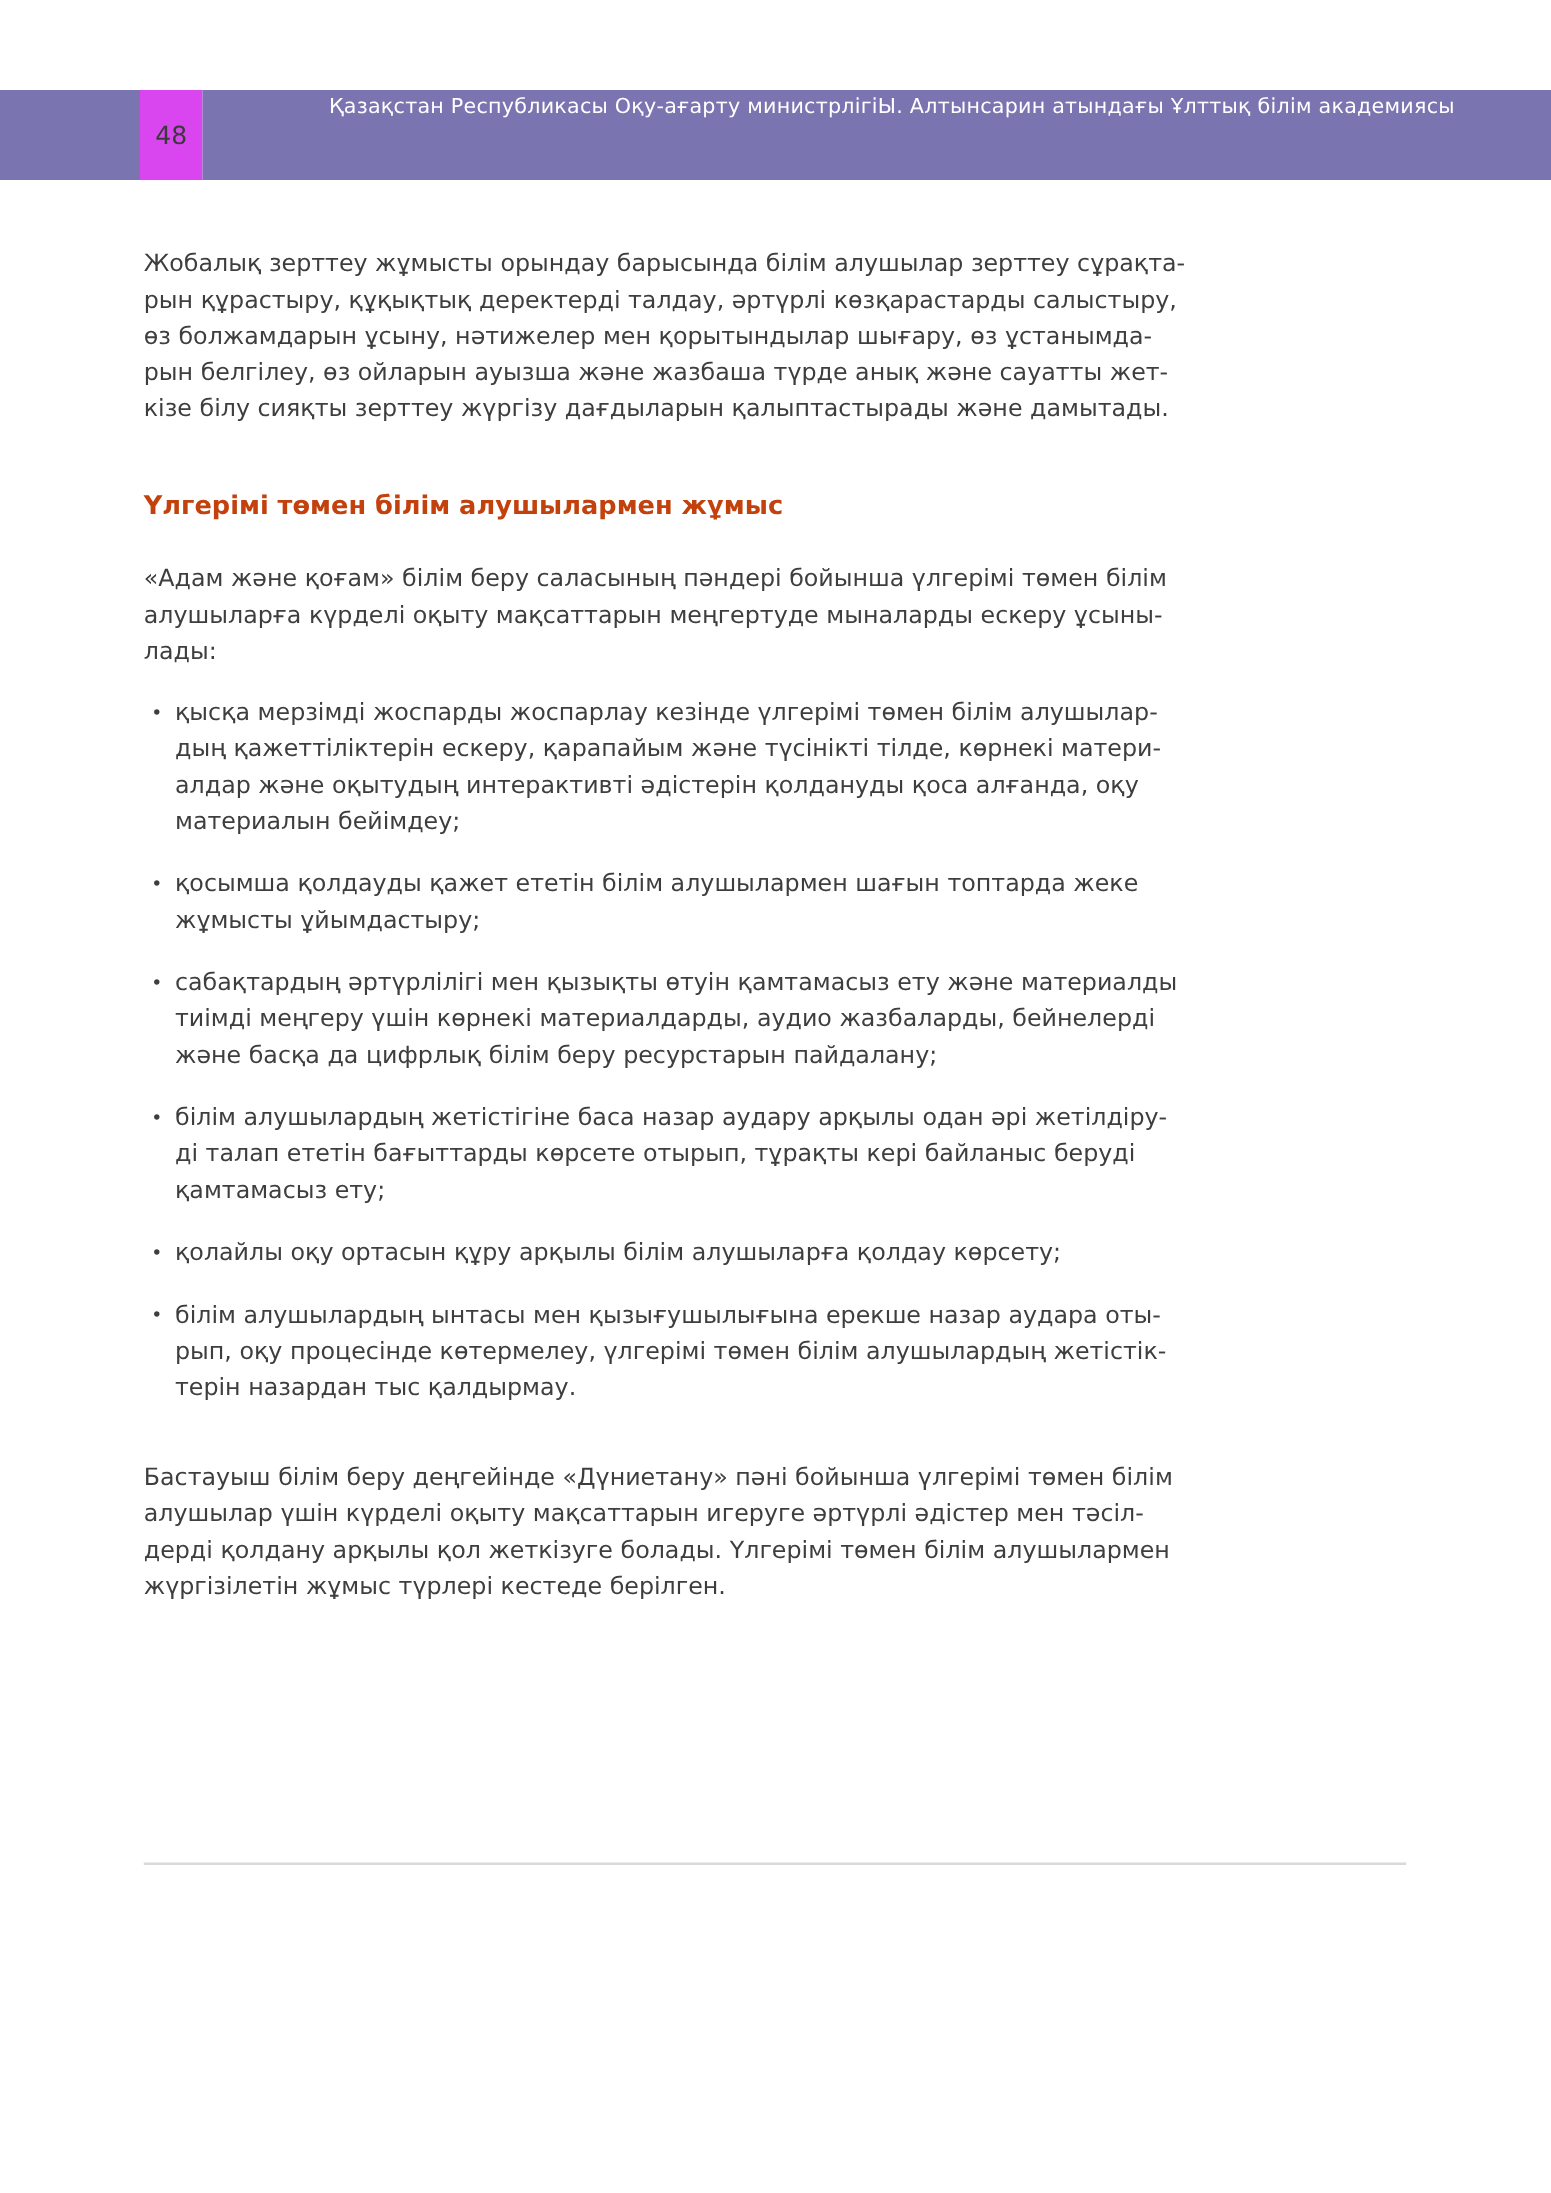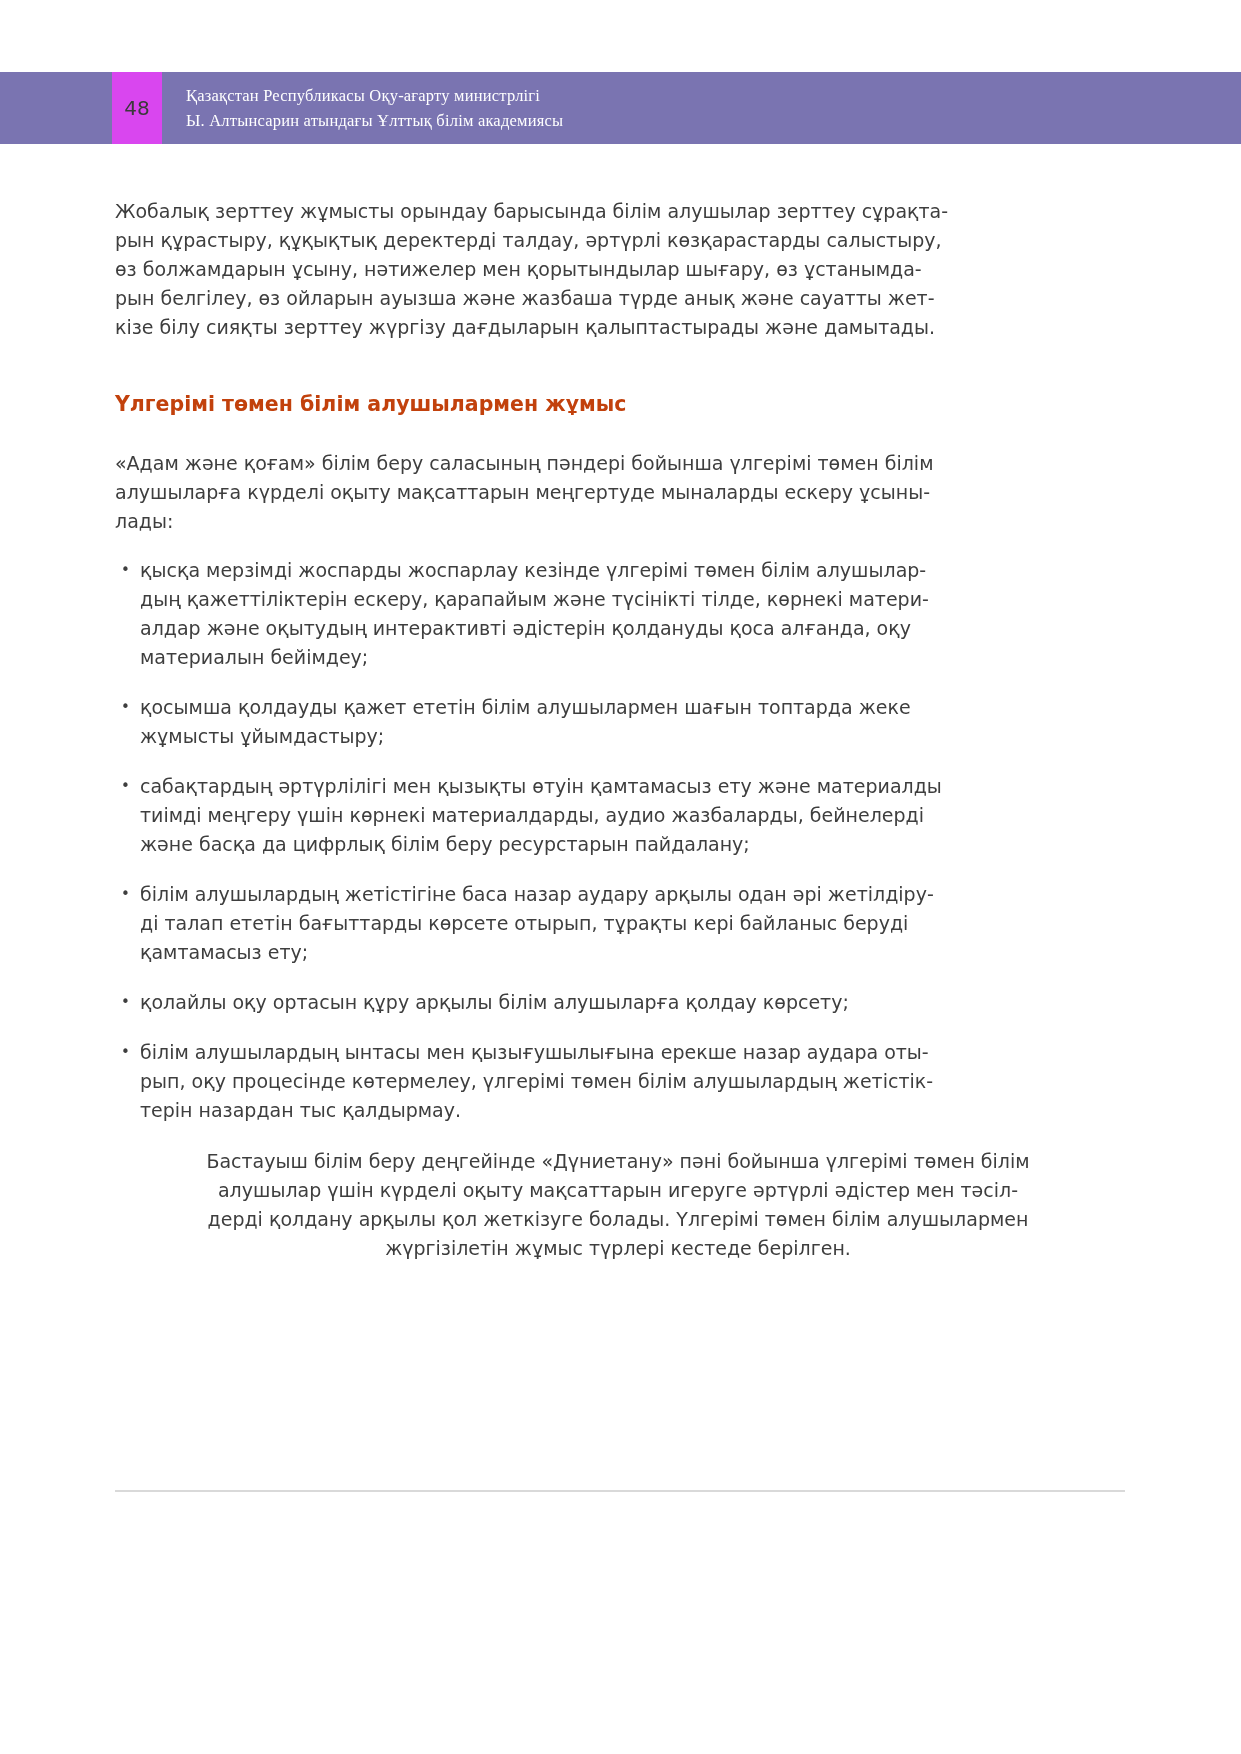--- a/index.html
+++ b/index.html
@@ -33,25 +33,24 @@
     justify-content: center;
   }
   .page-number {
     font-size: 20px;
     color: #3a3a3a;
   }
   .band-main {
     flex: 1;
     background: #7a74b1;
     display: flex;
-    flex-direction: column;
+    flex-direction: row;
     justify-content: center;
     padding-left: 24px;
     color: #ffffff;
-    font-family: Liberation Serif, serif;
   }
   .band-main .hline {
     font-size: 16.5px;
     line-height: 25px;
     letter-spacing: 0.2px;
   }
 
   
   .content {
     position: absolute;
@@ -93,21 +92,21 @@
     font-size: 15px;
     line-height: 29px;
     color: #3e3e3e;
   }
   .bullet-text {
     flex: 1;
     font-size: 19px;
     line-height: 29px;
     white-space: pre-line;
   }
-  .para-3 { margin-top: 22px; text-align: center; }
+  .para-3 { margin-top: 43px; }
 
   
   .footer-rule {
     position: absolute;
     left: 115px;
     top: 1490px;
     width: 1010px;
     height: 2px;
     background: #d9d9d9;
   }

